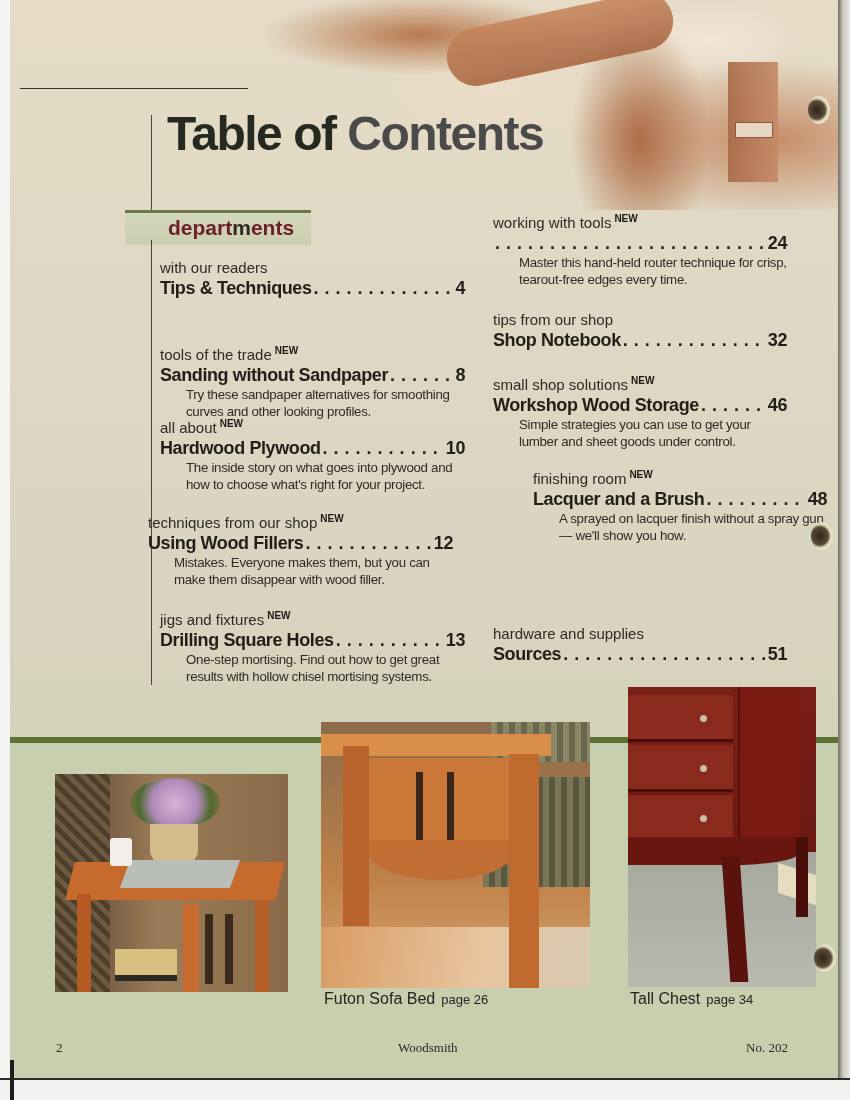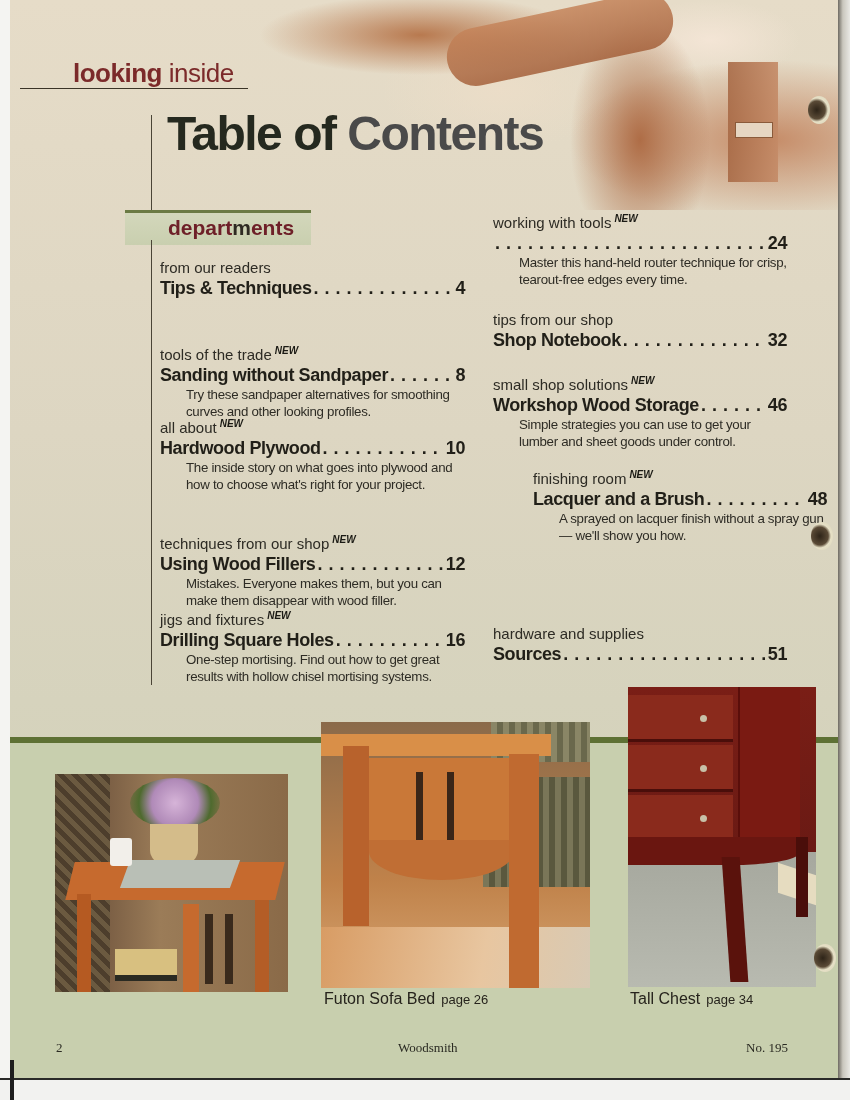--- a/index.html
+++ b/index.html
@@ -46,21 +46,21 @@
   .toc-title { position:absolute; left:157px; top:106px; font-size:48px; font-weight:bold; color:#25291f; letter-spacing:-1.5px; }
   .toc-title .grey { color:#4a4a4a; }
 
   .dept-bar { position:absolute; left:115px; top:210px; width:186px; height:32px;
     background:linear-gradient(180deg,#d3d7bb,#c9cfaf); border-top:3px solid #6b7a44; }
   .dept-label { position:absolute; left:158px; top:216px; font-size:21px; font-weight:bold; color:#6e2028; }
   .dept-label .dk { color:#2e2a22; }
 
   .entry { position:absolute; color:#24231d; }
   .entry .cat { font-size:15px; color:#2d2b24; line-height:18px; white-space:nowrap; }
-  .entry .cat sup { font-size:10px; font-weight:bold; font-style:italic; color:#1b1a14; vertical-align:6px; margin-left:3px; }
+  .entry .cat sup { font-size:10px; font-weight:bold; color:#1b1a14; vertical-align:6px; margin-left:3px; }
   .entry .title { display:flex; font-size:18px; font-weight:bold; line-height:22px; letter-spacing:-0.4px; white-space:nowrap; color:#211f18; }
   .entry .title .lead { flex:1; overflow:hidden; margin:0 2px; }
   .entry .title .lead::before { content:". . . . . . . . . . . . . . . . . . . . . . . . . . . . . . . . . . . . . . . ."; letter-spacing:0.5px; }
   .entry .desc { margin-left:26px; font-size:13.3px; line-height:17px; color:#2e2c25; letter-spacing:-0.3px; }
 
   .green-band { position:absolute; left:10px; top:737px; width:828px; height:6px; background:#5e7134; }
   .green-area { position:absolute; left:10px; top:743px; width:828px; height:335px; background:#c8cfae; }
 
   .photo { position:absolute; overflow:hidden; }
   .cap { position:absolute; font-size:16px; color:#26231c; white-space:nowrap; }
@@ -111,31 +111,30 @@
 <body>
 
 <div class="page">
 
   <div class="hero">
     <div class="handle"></div>
     <div class="block"></div>
     <div class="block-label"></div>
   </div>
 
-  <div class="looking"><b>looking</b><span class="light"> inside</span></div>
   <div class="looking-rule"></div>
   <div class="vline-top"></div>
   <div class="toc-title"><span>Table of </span><span class="grey">Contents</span></div>
 
   <div class="dept-bar"></div>
   <div class="dept-label"><span>depart</span><span class="dk">m</span><span>ents</span></div>
   <div class="vline-left"></div>
 
   <div class="entry" style="left:150px;top:259px;width:305px;">
-    <div class="cat">from our readers</div>
+    <div class="cat">with our readers</div>
     <div class="title">
         <span>Tips &amp; Techniques</span>
         <span class="lead"></span>
         <span>4</span>
       </div>
   </div>
 
   <div class="entry" style="left:150px;top:320px;width:305px;margin-top:22px;">
     <div class="cat"><span>tools of the trade</span><sup>NEW</sup></div>
     <div class="title">
@@ -149,36 +148,36 @@
   <div class="entry" style="left:150px;top:415px;width:305px;">
     <div class="cat"><span>all about</span><sup>NEW</sup></div>
     <div class="title">
         <span>Hardwood Plywood</span>
         <span class="lead"></span>
         <span>10</span>
       </div>
     <div class="desc">The inside story on what goes into plywood and how to choose what's right for your project.</div>
   </div>
 
-  <div class="entry" style="left:150px;top:510px;width:305px;margin-top:21px;">
+  <div class="entry" style="left:138px;top:510px;width:305px;">
     <div class="cat"><span>techniques from our shop</span><sup>NEW</sup></div>
     <div class="title">
         <span>Using Wood Fillers</span>
         <span class="lead"></span>
         <span>12</span>
       </div>
     <div class="desc">Mistakes. Everyone makes them, but you can make them disappear with wood filler.</div>
   </div>
 
   <div class="entry" style="left:150px;top:607px;width:305px;">
     <div class="cat"><span>jigs and fixtures</span><sup>NEW</sup></div>
     <div class="title">
         <span>Drilling Square Holes</span>
         <span class="lead"></span>
-        <span>16</span>
+        <span>13</span>
       </div>
     <div class="desc">One-step mortising. Find out how to get great results with hollow chisel mortising systems.</div>
   </div>
 
   <div class="entry" style="left:483px;top:210px;width:294px;">
     <div class="cat"><span>working with tools</span><sup>NEW</sup></div>
     <div class="title">
         <span class="lead"></span>
         <span>24</span>
       </div>
@@ -267,21 +266,21 @@
     <div class="knob" style="top:78px;"></div>
     <div class="knob" style="top:128px;"></div>
     <div class="apron"></div>
     <div class="leg1"></div>
     <div class="leg2"></div>
   </div>
   <div class="cap" style="left:620px;top:990px;"><span>Tall Chest</span><span class="pg">page 34</span></div>
 
   <div class="footer" style="left:46px;">2</div>
   <div class="footer" style="left:388px;">Woodsmith</div>
-  <div class="footer" style="left:736px;">No. 195</div>
+  <div class="footer" style="left:736px;">No. 202</div>
 
   <div class="hole" style="left:798px;top:96px;"></div>
   <div class="hole" style="left:801px;top:522px;"></div>
   <div class="hole" style="left:804px;top:944px;"></div>
 </div>
 
 <div class="page-edge"></div>
 <div class="left-bar"></div>
 <div class="left-edge"></div>
 

